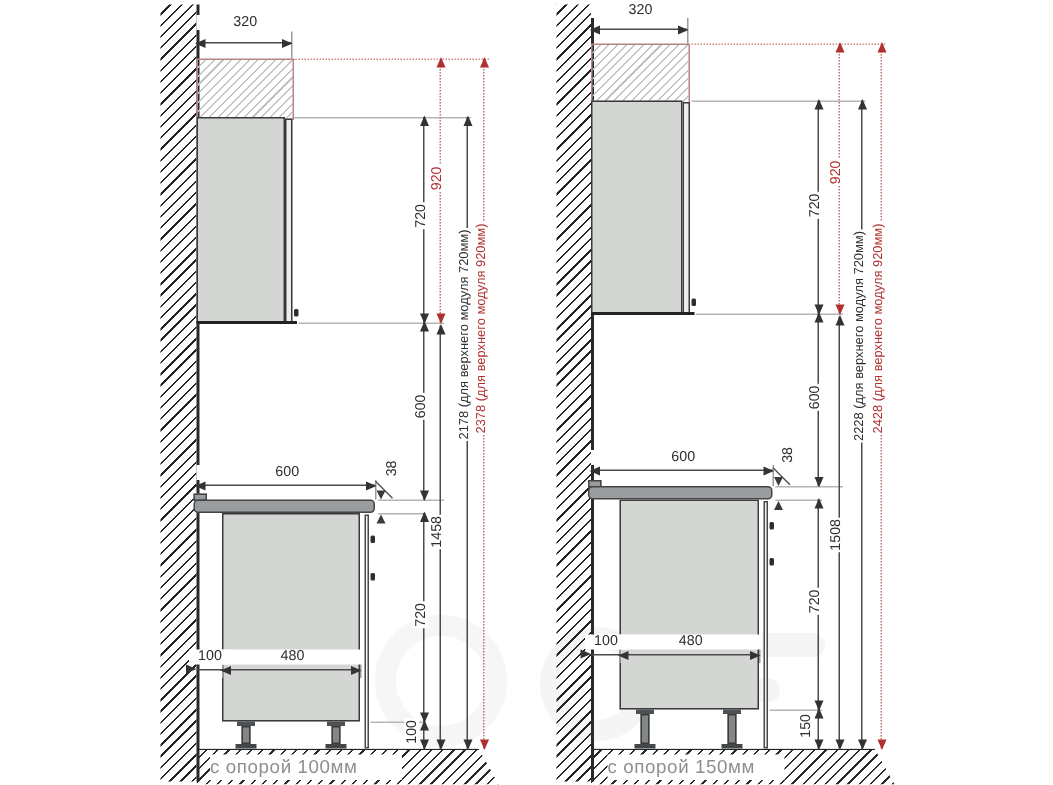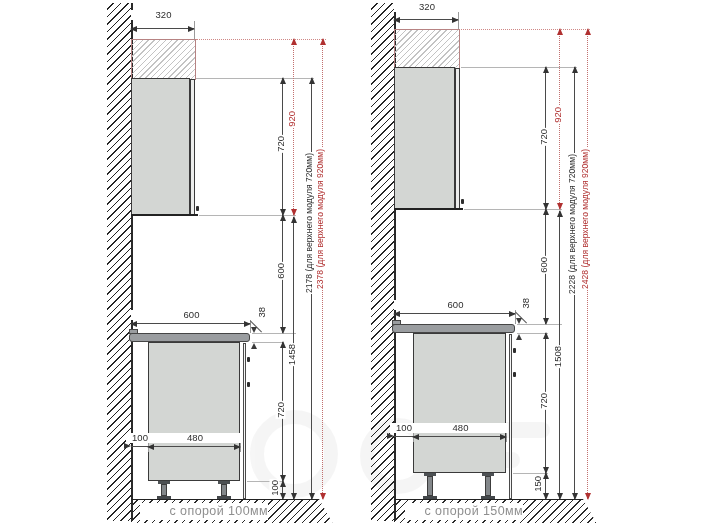--- a/index.html
+++ b/index.html
@@ -42,21 +42,21 @@
   .red .aU{border-bottom-color:#b03030;} .red .aD{border-top-color:#b03030;}
   .adn{position:absolute;width:0;height:0;border-left:3px solid transparent;border-right:3px solid transparent;border-top:6px solid #3a3a3a;}
   .aup{position:absolute;width:0;height:0;border-left:3px solid transparent;border-right:3px solid transparent;border-bottom:6px solid #3a3a3a;}
   
   .dt{position:absolute;font-size:9.5px;line-height:1.05;color:#2e2e2e;background:#fff;text-align:center;padding:0 1px;white-space:nowrap;}
   .vt{position:absolute;font-size:9.5px;line-height:1;color:#2e2e2e;background:#fff;
       writing-mode:vertical-rl;transform:rotate(180deg);padding:1px 0;white-space:nowrap;}
   .sm{font-size:8.6px;}
   .rdt{color:#b03030;}
   .cap{position:absolute;background:#fff;color:#8f8f8f;font-size:12.5px;letter-spacing:.4px;
-       text-align:right;line-height:17px;height:17px;}
+       text-align:left;line-height:17px;height:17px;}
   .wm{opacity:.05;}
   .wm .c{position:absolute;border:14px solid #555;border-radius:50%;}
   .wm .b{position:absolute;background:#555;border-radius:8px;}
 </style>
 </head>
 <body>
 
 <div class="stage">
 
   <div class="abs wm" style="left:240px;top:400px;width:330px;height:90px;">

